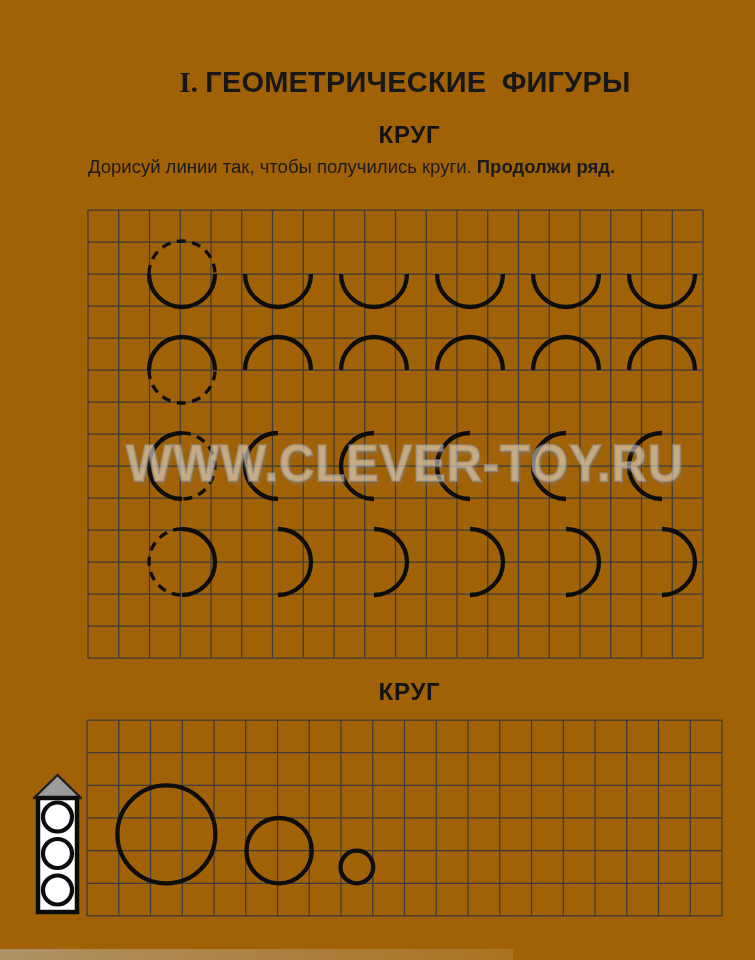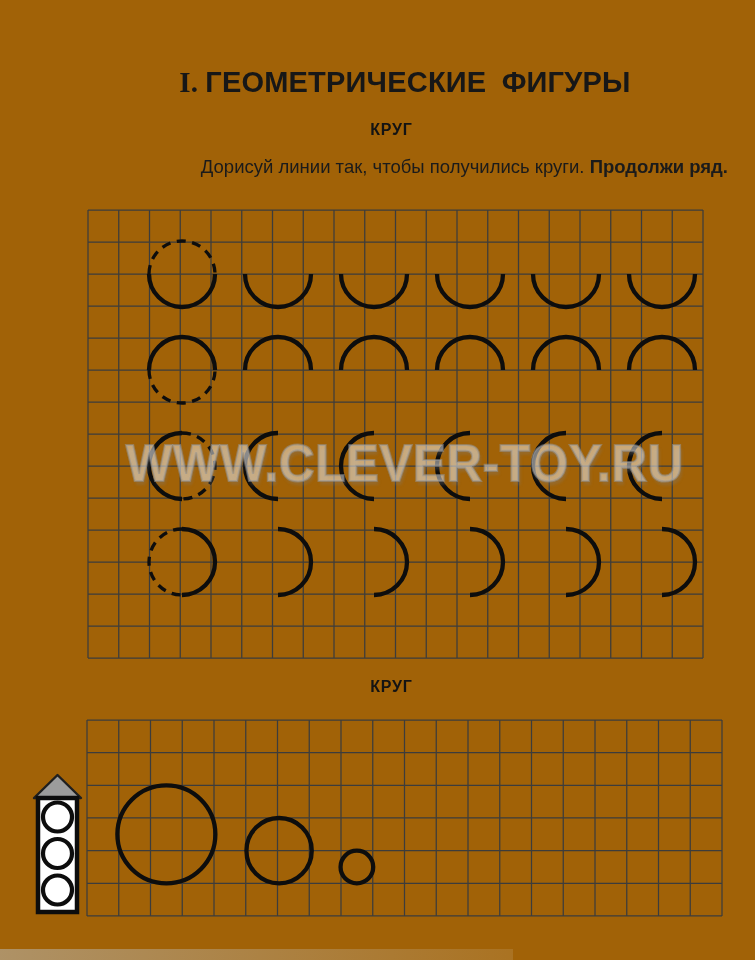--- a/index.html
+++ b/index.html
@@ -10,27 +10,27 @@
   .abs { position:absolute; }
   .title {
     top:66px; left:60px; width:690px; text-align:center;
     font-size:29px; font-weight:bold; letter-spacing:0.2px; word-spacing:7px;
     color:#171717; white-space:nowrap;
   }
   .title .numeral {
     font-family:"Liberation Serif", serif; font-weight:bold; margin-right:7px; word-spacing:0;
   }
   .heading {
-    left:74px; width:635px; text-align:center;
-    font-size:16px; font-weight:bold; letter-spacing:0.8px; color:#131313;
+    left:92px; width:635px; text-align:center;
+    font-size:24px; font-weight:bold; letter-spacing:0.8px; color:#131313;
   }
   .heading.first  { top:121px; }
   .heading.second { top:678px; }
   .instruction {
-    top:155px; left:88px; width:640px; font-size:18.5px; line-height:24px; color:#1b1b1b;text-align:right;
+    top:155px; left:88px; width:640px; font-size:18.5px; line-height:24px; color:#1b1b1b;
   }
   .instruction b { font-weight:bold; }
   svg { display:block; }
   #grid1 { left:87px; top:209px; }
   #grid2 { left:86px; top:719px; }
   #traffic { left:29px; top:772px; }
   .watermark {
     top:433px; left:55px; width:700px; text-align:center; white-space:nowrap;
     font-size:52px; font-weight:bold; letter-spacing:1px;
     color:rgba(255,255,255,0.45);

